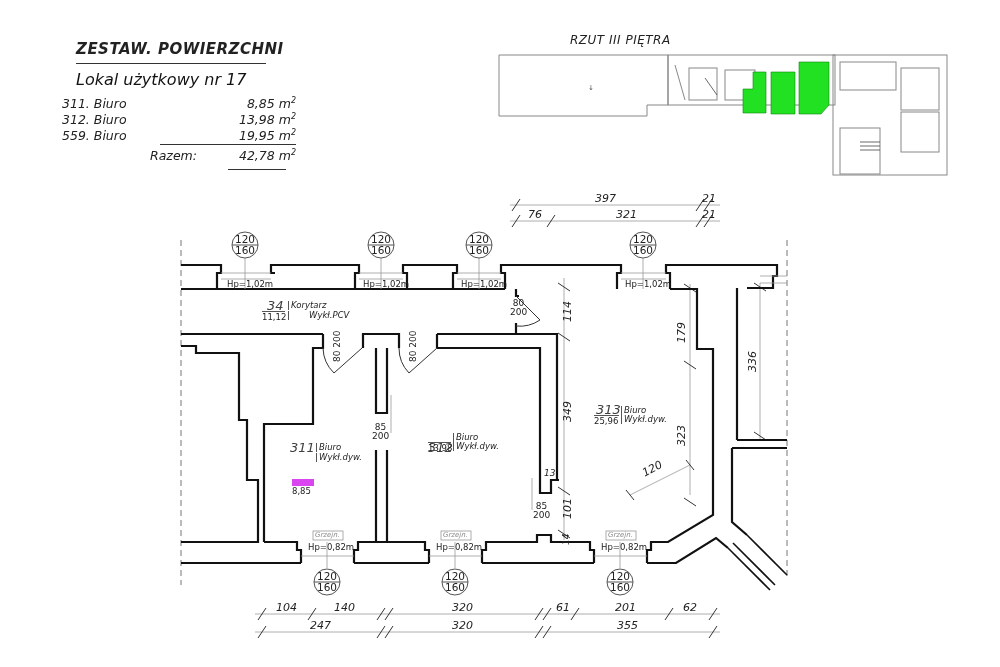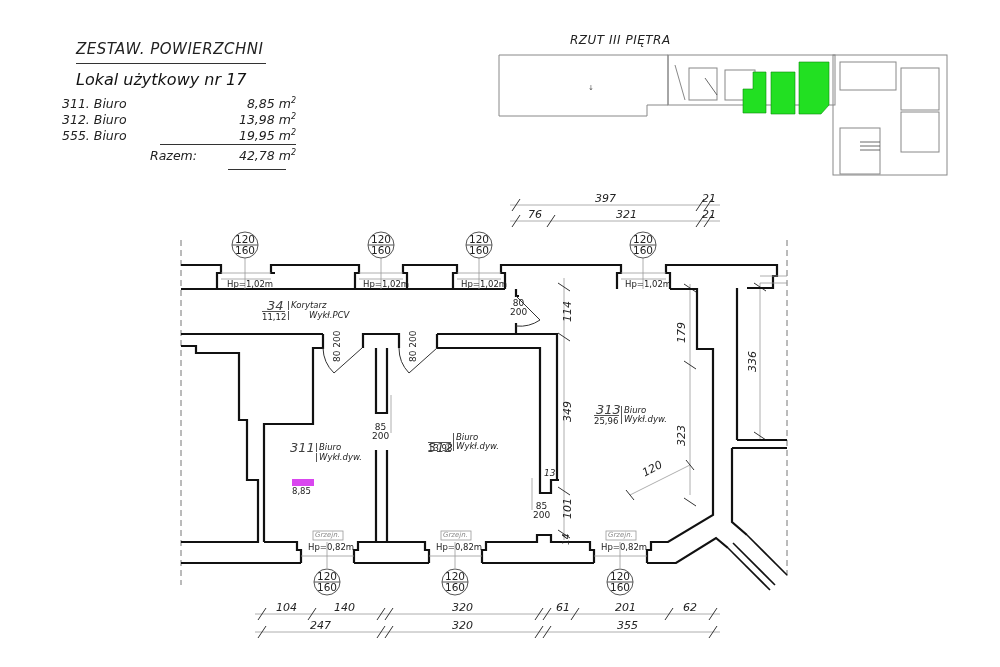--- a/index.html
+++ b/index.html
@@ -1,18 +1,18 @@
 <!DOCTYPE html>
 <html><head>
 <meta charset="utf-8">
 <style>
   html,body{margin:0;padding:0;background:#ffffff;}
   body{width:1000px;height:667px;position:relative;overflow:hidden;font-family:"DejaVu Sans",sans-serif;color:#111;}
   .abs{position:absolute;}
-  .summary-title{left:76px;top:40px;font-size:15px;letter-spacing:0.5px;font-style:italic;font-weight:normal;color:#222;}
+  .summary-title{left:76px;top:40px;font-size:15px;letter-spacing:0.5px;font-style:italic;font-weight:bold;color:#222;}
   .summary-title-line{left:76px;top:63px;width:190px;height:1px;background:#333;}
   .unit-title{left:76px;top:70px;font-size:16px;font-style:italic;color:#111;}
   .area-row{left:62px;width:234px;font-size:12.5px;font-style:italic;display:flex;justify-content:space-between;color:#222;}
   .area-row sup{font-size:8px;}
   .sum-line{left:160px;top:144px;width:136px;height:1px;background:#333;}
   .total-row{left:150px;top:148px;width:146px;font-size:12.5px;font-style:italic;display:flex;justify-content:space-between;color:#222;}
   .total-underline{left:228px;top:169px;width:58px;height:1px;background:#333;}
   .key-title{left:570px;top:33px;font-size:12px;font-style:italic;letter-spacing:0.5px;color:#222;}
   svg text{font-family:"DejaVu Sans",sans-serif;}
 </style>
@@ -25,21 +25,21 @@
 
 <div class="abs area-row" style="top:96px">
   <span>311. Biuro</span>
   <span><span>8,85 m</span><sup>2</sup></span>
 </div>
 <div class="abs area-row" style="top:112px">
   <span>312. Biuro</span>
   <span><span>13,98 m</span><sup>2</sup></span>
 </div>
 <div class="abs area-row" style="top:128px">
-  <span>555. Biuro</span>
+  <span>559. Biuro</span>
   <span><span>19,95 m</span><sup>2</sup></span>
 </div>
 <div class="abs sum-line"></div>
 <div class="abs total-row">
   <span>Razem:</span>
   <span><span>42,78 m</span><sup style="font-size:8px">2</sup></span>
 </div>
 <div class="abs total-underline"></div>
 
 <div class="abs key-title">RZUT III PIĘTRA</div>

